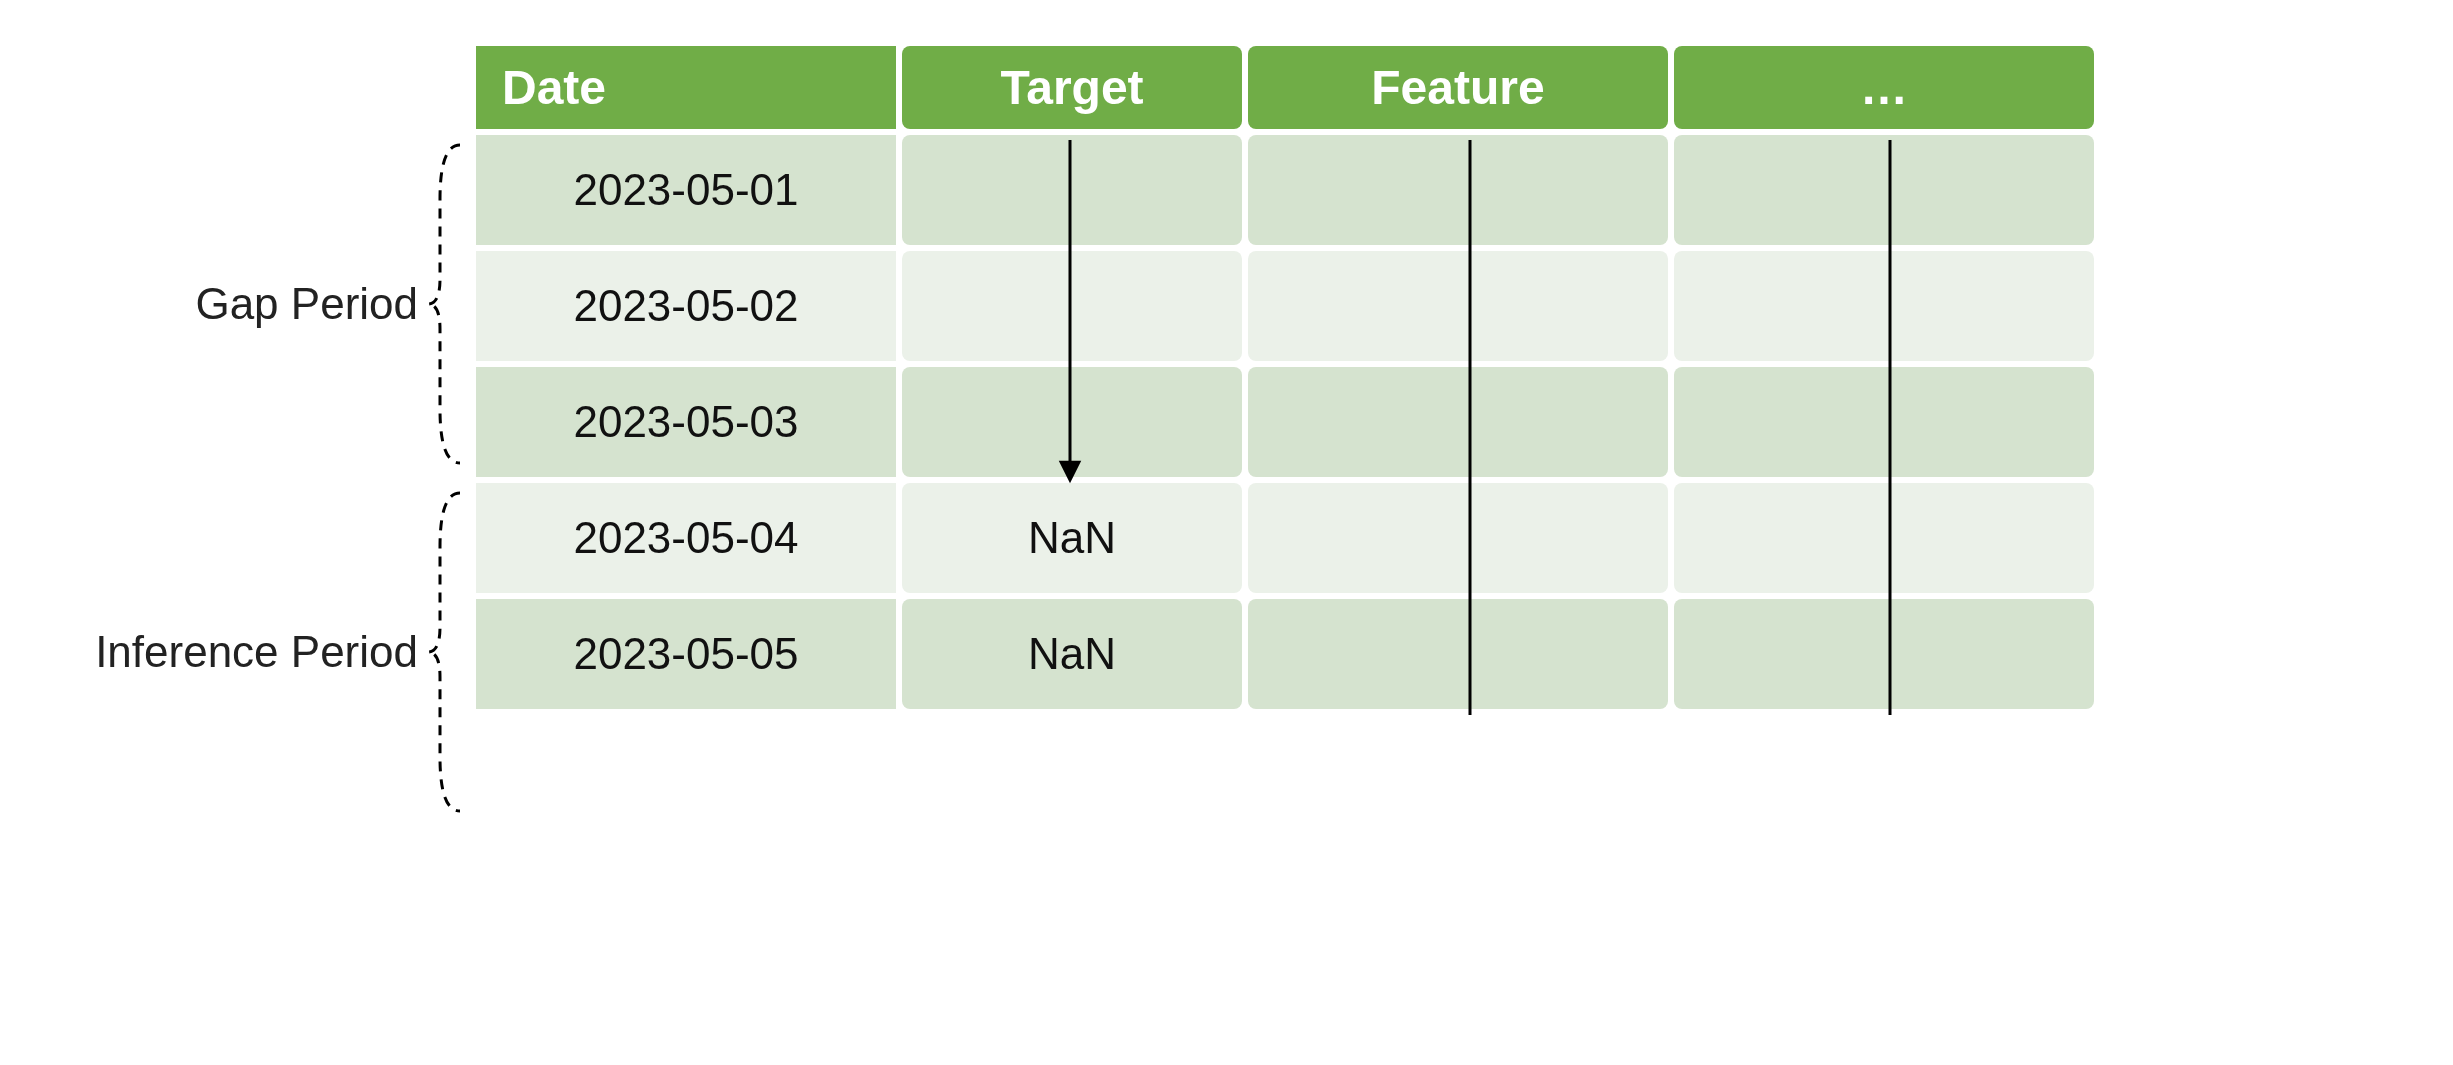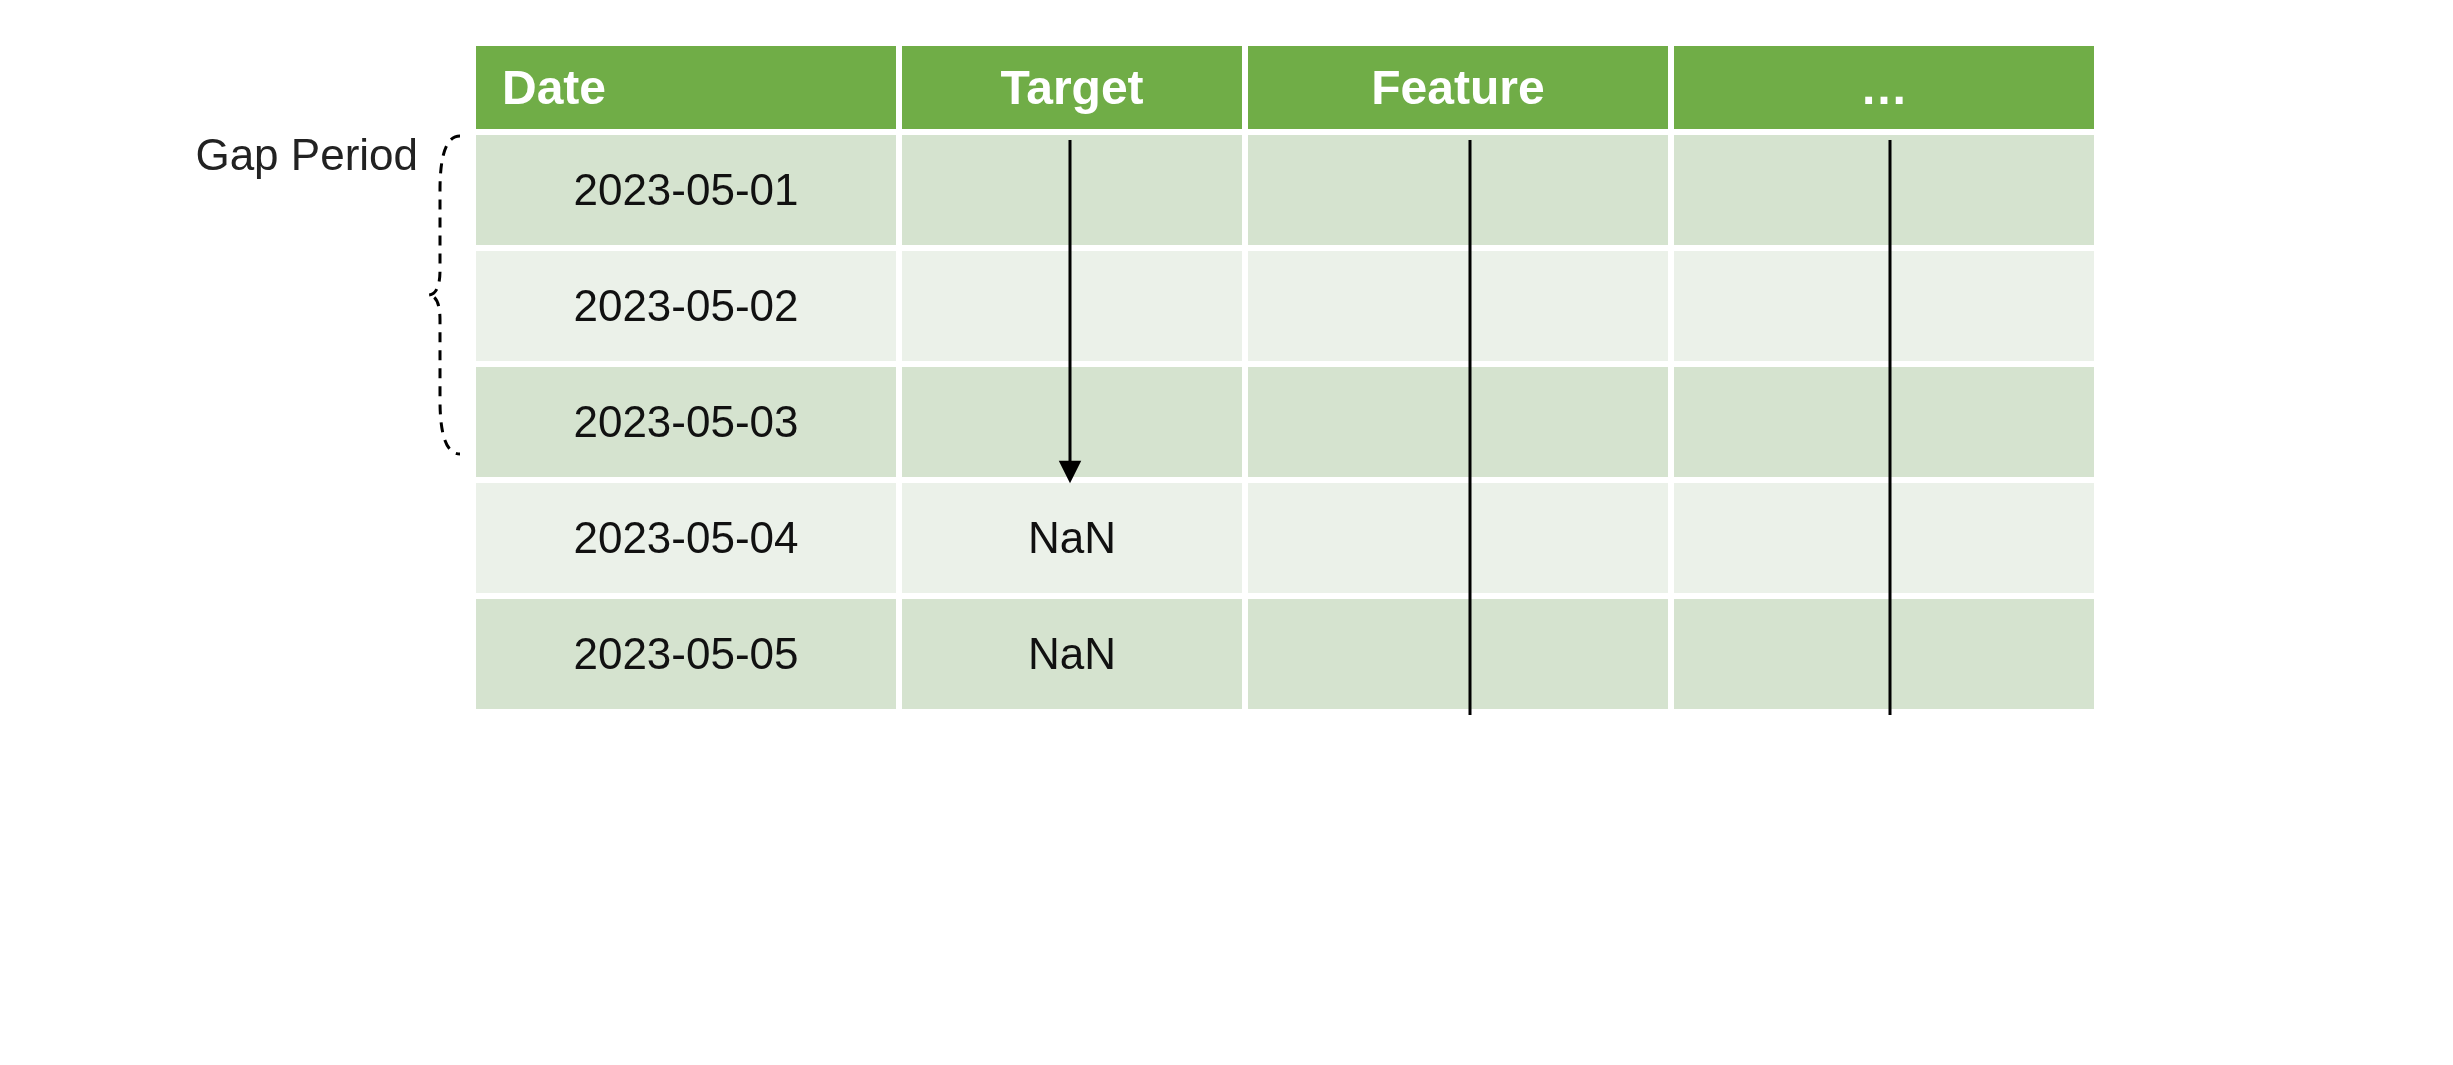--- a/index.html
+++ b/index.html
@@ -18,20 +18,21 @@
   .labels {
     display: flex;
     flex-direction: column;
     justify-content: flex-start;
     padding-top: 90px;
     position: relative;
     width: 430px;
   }
   .label-block {
     display: flex;
+    align-items: center;
     justify-content: flex-end;
     gap: 6px;
   }
   .label-text {
     font-size: 44px;
     color: #222;
     white-space: nowrap;
   }
   .brace {
     font-family: serif;
@@ -47,21 +48,21 @@
   }
   .tbl th {
     background: #70ad47;
     color: #fff;
     font-weight: 700;
     font-size: 48px;
     text-align: left;
     padding: 14px 26px;
     height: 70px;
   }
-  .tbl th.center, .tbl td.center { text-align: center; }
+  .tbl th.center, .tbl td.center { text-align: center; border-radius: 8px; }
   .tbl td {
     font-size: 44px;
     padding: 14px 26px;
     height: 110px;
     color: #111;
     position: relative;
     text-align: center;
   }
   .row-odd td  { background: #d5e3cf; }
   .row-even td { background: #ebf1e9; margin-left: 32px; }
@@ -79,20 +80,28 @@
   }
 </style>
 </head>
 <body>
 
 <div class="wrap">
 
   <div class="labels">
     <div class="label-block" style="height:348px;">
       <span class="label-text">Gap Period</span>
+      <span class="brace">
+        <svg width="46" height="330" viewBox="0 0 46 330">
+          <path d="M36 6 Q16 6 16 60 L16 140 Q16 165 4 165 Q16 165 16 190 L16 270 Q16 324 36 324" fill="none" stroke="#000" stroke-width="3" stroke-dasharray="10 8"></path>
+        </svg>
+      </span>
+    </div>
+    <div class="label-block" style="height:348px;">
+      <span class="label-text">Inference Period</span>
       <span class="brace">
         <svg width="46" height="330" viewBox="0 0 46 330">
           <path d="M36 6 Q16 6 16 60 L16 140 Q16 165 4 165 Q16 165 16 190 L16 270 Q16 324 36 324" fill="none" stroke="#000" stroke-width="3" stroke-dasharray="10 8"></path>
         </svg>
       </span>
     </div>
   </div>
 
   <div style="position:relative;">
     <table class="tbl">

